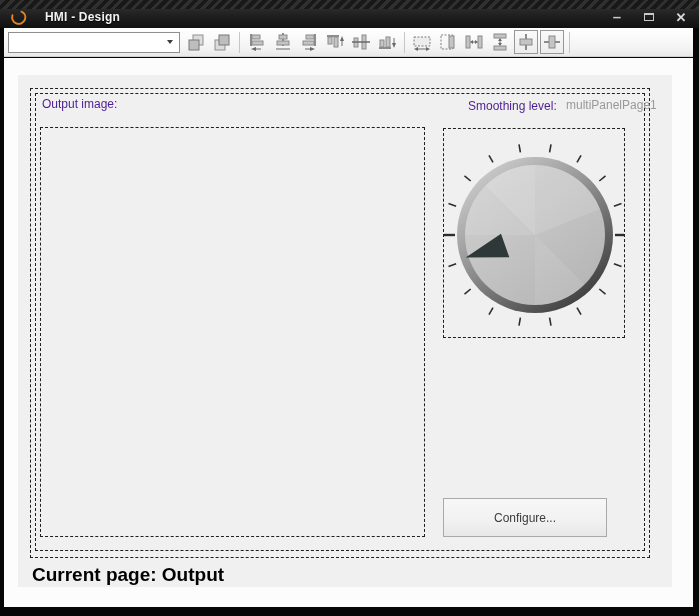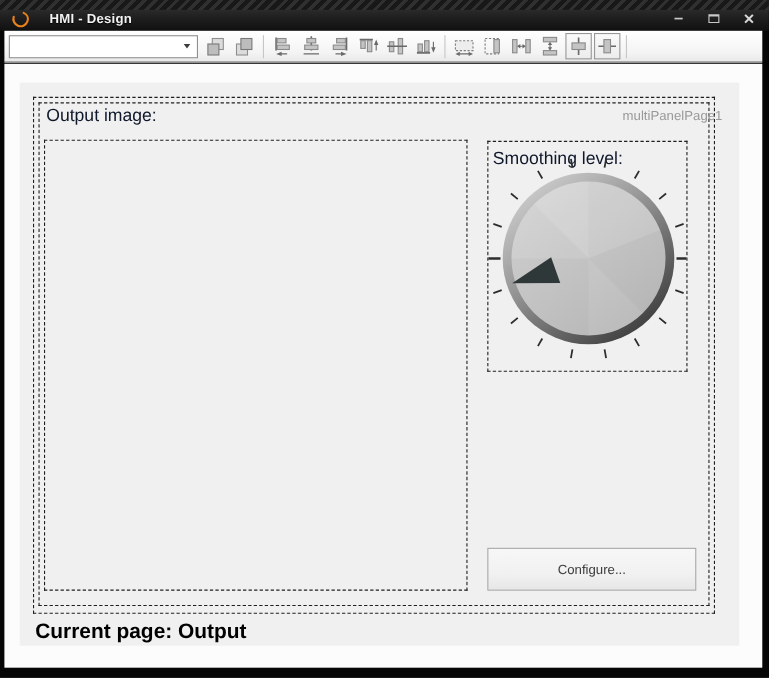--- a/index.html
+++ b/index.html
@@ -41,33 +41,33 @@
 
   
   .form-area { position:absolute; left:4px; top:58px; width:689px; height:549px; background:#fcfcfc; }
   .surface { position:absolute; left:14px; top:17px; width:654px; height:512px; background:#f0f0f0; }
 
   .panel-outer { position:absolute; left:12px; top:13px; width:620px; height:470px;
     border:1px dashed #1f1f1f; }
   .panel-inner { position:absolute; left:17px; top:18px; width:610px; height:458px;
     border:1px dashed #1f1f1f; }
 
-  .lbl { position:absolute; font-size:16px; color:#0f172a; white-space:nowrap;text-align:right; }
+  .lbl { position:absolute; font-size:12px; color:#4c1d95; white-space:nowrap;text-align:right; }
   .out-lbl { left:24px; top:22px; }
-  .smooth-lbl { left:430px; top:24px;margin-top:37px; }
+  .smooth-lbl { left:450px; top:24px; }
   .panel-name { position:absolute; left:548px; top:23px; font-size:12px; color:#999999; white-space:nowrap; }
 
   .picture-box { position:absolute; left:22px; top:52px; width:385px; height:410px;
     border:1px dashed #1f1f1f; }
 
   .knob-box { position:absolute; left:425px; top:53px; width:182px; height:210px;
     border:1px dashed #1f1f1f; }
   .knob-box svg { display:block; }
 
-  .config-btn { position:absolute; left:425px; top:423px; width:190px; height:39px;
+  .config-btn { position:absolute; left:425px; top:423px; width:164px; height:39px;
     background:linear-gradient(180deg,#f7f7f7 0%,#f1f1f1 60%,#e7e7e7 100%);
     border:1px solid #a9a9a9; font-family:"Liberation Sans",sans-serif;
     font-size:12px; color:#3c3c3c; }
 
   .status { position:absolute; left:14px; top:489px; font-size:19px; font-weight:bold; color:#000; }
 </style>
 </head>
 <body>
 
 <div class="win">

